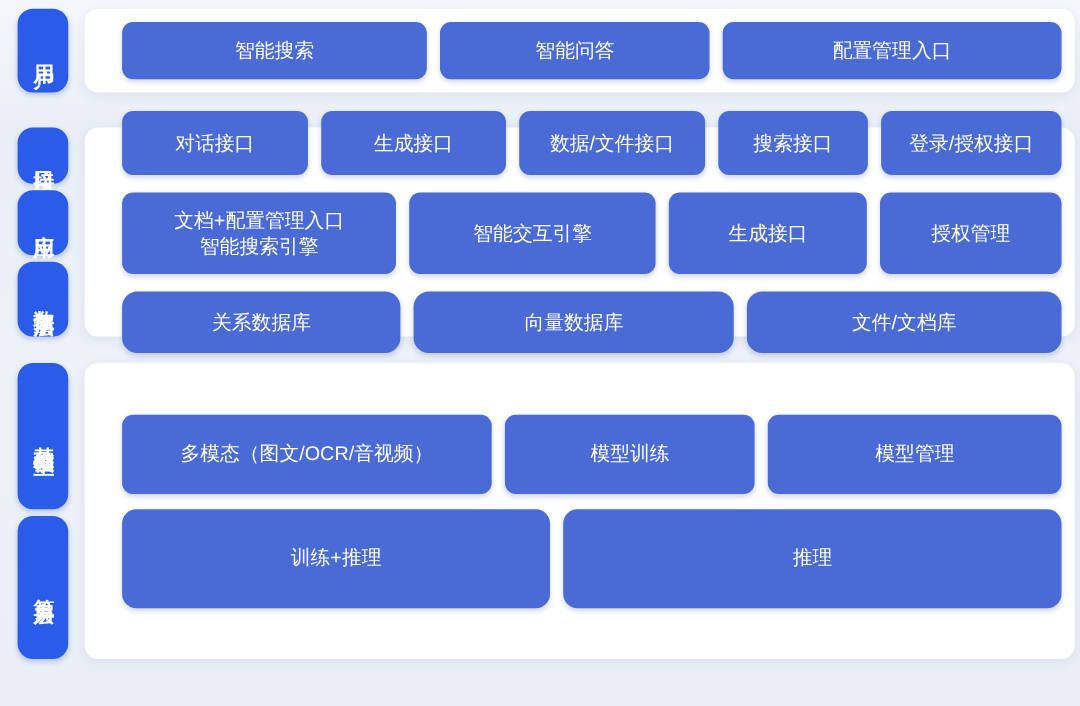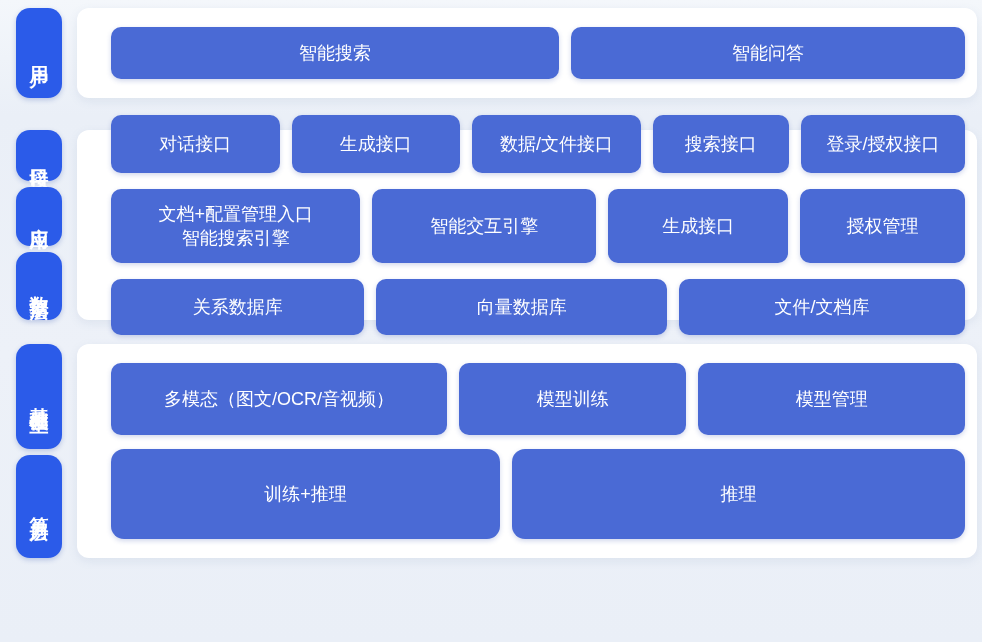--- a/index.html
+++ b/index.html
@@ -15,23 +15,23 @@
     background: linear-gradient(180deg, #f4f7fb 0%, #eaeff7 18%, #edf1f8 55%, #eaeff7 100%);
     display: flex; flex-direction: column;
     box-sizing: border-box;
     padding: 8px 0 6px 0;
   }
   .section {
     display: flex;
     align-items: stretch;
     box-sizing: border-box;
   }
-  .sec-1 { height: 90px; margin-bottom: 32px; }
+  .sec-1 { height: 76px; margin-bottom: 32px; }
   .sec-2 { height: 190px; margin-bottom: 24px; }
-  .sec-3 { height: 214px; justify-content: space-between; }
+  .sec-3 { height: 269px; justify-content: space-between; }
 
   .labels-col {
     width: 46px;
     margin-left: 16px;
     flex: none;
     display: flex; flex-direction: column;
     gap: 6px;
   }
   .layer-pill {
     background: var(--label-pill, #2b5be9);
@@ -76,37 +76,38 @@
     line-height: 1.35;
     box-shadow: 0 2px 5px rgba(45, 75, 170, 0.22);
     box-sizing: border-box;
     padding: 2px 6px;
   }
   .box.tall { border-radius: 13px; font-size: 18px; }
   .box .l2, .box .l1 { display: block; }
   .h-52 { height: 52px; }
   .h-58 { height: 58px; }
   .h-74 { height: 74px; }
-  .h-56 { height: 56px; }
+  .h-56 { height: 56px; border-radius: 14px; }
   .h-72 { height: 72px; }
   .h-90 { height: 90px; }
 </style>
 </head>
 <body>
 
 <div class="stage">
 
   <div class="section sec-1">
     <div class="labels-col">
       <div class="layer-pill" style="flex:1">用户</div>
     </div>
     <div class="panel">
       <div class="btn-row">
         <div class="box h-52" style="flex:277">智能搜索</div>
         <div class="box h-52" style="flex:243">智能问答</div>
+        <div class="box h-52" style="flex:309">配置管理入口</div>
       </div>
     </div>
   </div>
 
   <div class="section sec-2">
     <div class="labels-col">
       <div class="layer-pill" style="flex:72">接口</div>
       <div class="layer-pill" style="flex:82">应用</div>
       <div class="layer-pill" style="flex:96">数据层</div>
     </div>

